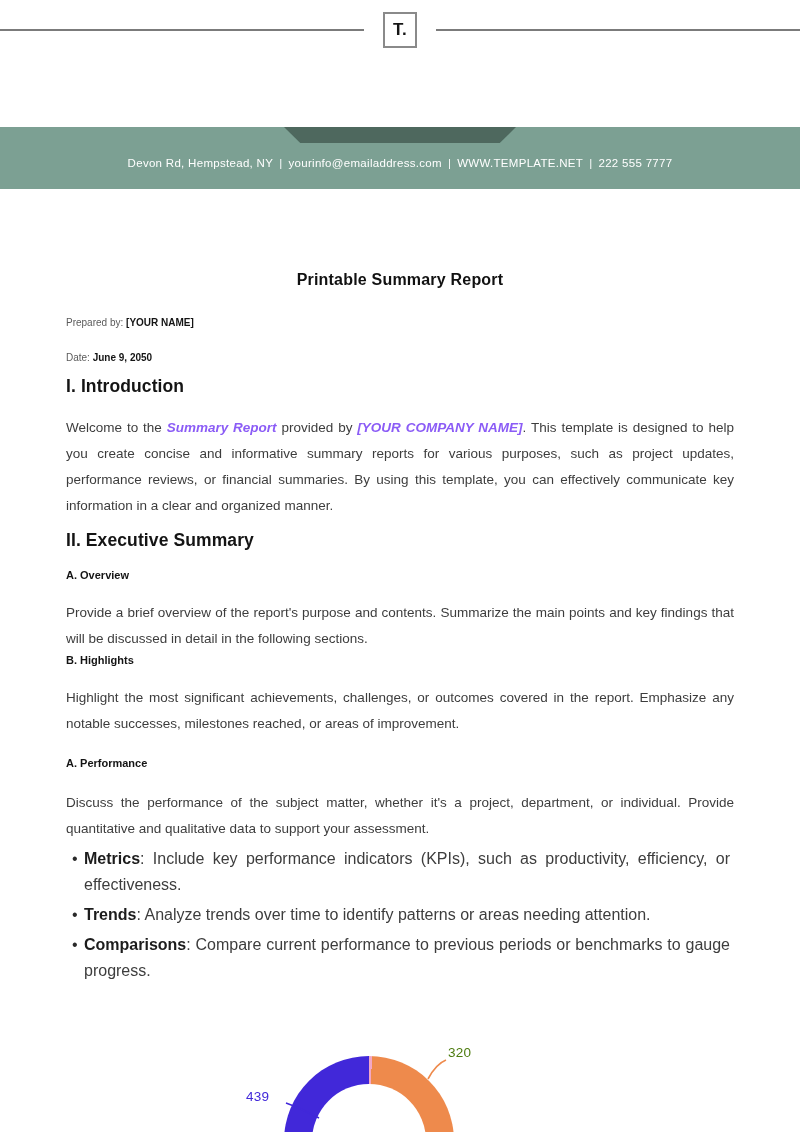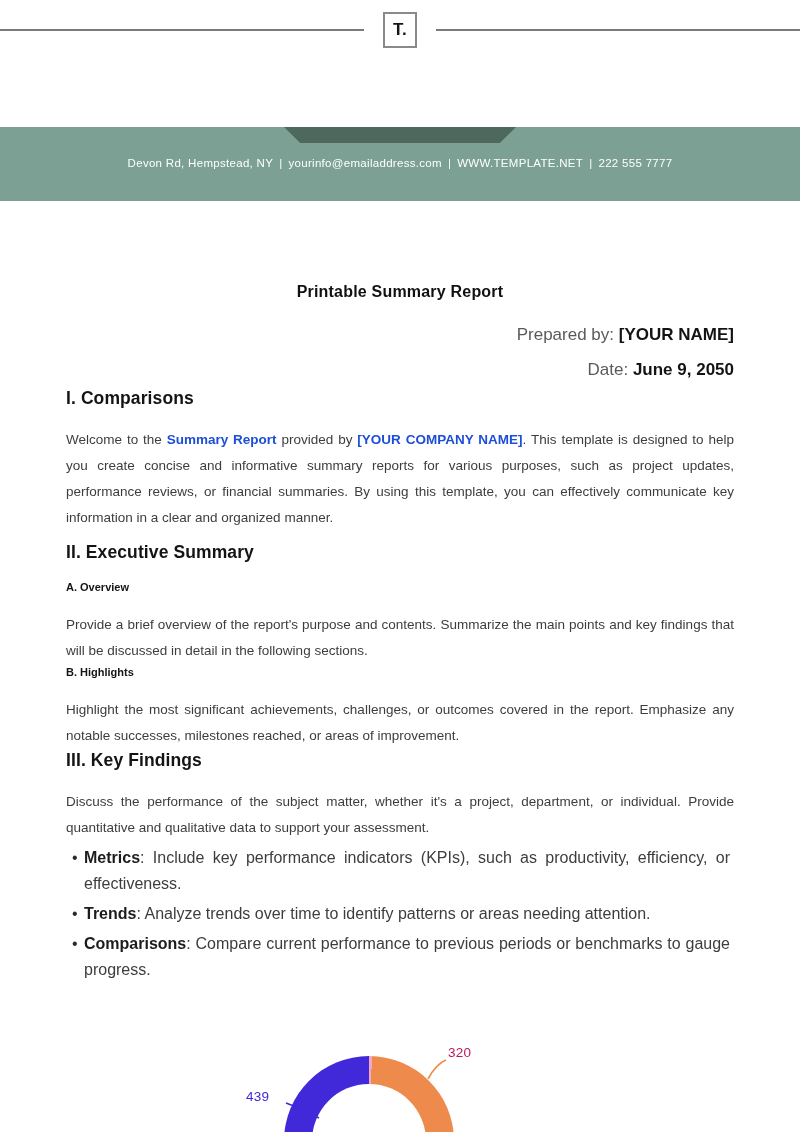--- a/index.html
+++ b/index.html
@@ -26,21 +26,21 @@
     background: #ffffff;
     margin: 0 19px;
     display: flex; align-items: center; justify-content: center;
     font-weight: 800; font-size: 17px; color: #151515;
     letter-spacing: 0.5px;
   }
 
   
   .banner {
     margin-top: 67px;
-    height: 74px;
+    height: 62px;
     background: #7ca093;
     position: relative;
   }
   .banner-trapezoid {
     position: absolute;
     top: 0; left: 284px;
     width: 232px; height: 16px;
     background: #4e685e;
     clip-path: polygon(0 0, 100% 0, 93% 100%, 7% 100%);
   }
@@ -59,21 +59,21 @@
 
   h1.doc-title {
     font-size: 16px; line-height: 30px;
     margin: 76px 0 0;
     text-align: center;
     color: #111111;
     font-weight: 700;
     letter-spacing: 0.2px;
   }
 
-  p.meta { margin: 20px 0 0; font-size: 17px; line-height: 15px; color: #5a5a5a; text-align: right; }
+  p.meta { margin: 20px 0 0; font-size: 10px; line-height: 15px; color: #5a5a5a; }
   p.meta b { color: #141414; font-weight: 700; }
 
   h2.section {
     font-size: 17.5px; line-height: 22px;
     color: #141414; font-weight: 700;
     margin: 0; letter-spacing: 0.1px;
   }
   h2.m-intro { margin-top: 10px; }
   h2.m-exec  { margin-top: 10px; }
   h2.m-key   { margin-top: 0; }
@@ -86,21 +86,21 @@
   h3.m16 { margin-top: 16px; }
   h3.m18 { margin-top: 18px; }
 
   p.body {
     font-size: 13.5px; line-height: 26px;
     text-align: justify;
     margin: 0; color: #3d3d3d;
   }
   p.m16 { margin-top: 16px; }
   p.m18 { margin-top: 18px; }
-  p.body b { color: #1d4ed8; font-weight: 700; }
+  p.body b { color: #8b5cf6; font-weight: 700; font-style: italic; }
 
   ul.bullets {
     margin: 0; padding: 0 0 0 14px;
     list-style: none;
   }
   ul.bullets li {
     font-size: 16px; line-height: 26px;
     text-align: justify;
     position: relative;
     margin: 4px;
@@ -168,42 +168,42 @@
 
   <p class="meta">
     <span>Prepared by:</span>
     <b>[YOUR NAME]</b>
   </p>
   <p class="meta">
     <span>Date:</span>
     <b>June 9, 2050</b>
   </p>
 
-  <h2 class="section m-intro">I. Comparisons</h2>
+  <h2 class="section m-intro">I. Introduction</h2>
   <p class="body m18"><span>Welcome to the </span><b>Summary Report</b><span> provided by </span><b>[YOUR COMPANY NAME]</b><span>. This template is designed to help you create concise and informative summary reports for various purposes, such as project updates, performance reviews, or financial summaries. By using this template, you can effectively communicate key information in a clear and organized manner.</span></p>
 
   <h2 class="section m-exec">II. Executive Summary</h2>
   <h3 class="subsection m16">A. Overview</h3>
   <p class="body m16">Provide a brief overview of the report's purpose and contents. Summarize the main points and key findings that will be discussed in detail in the following sections.</p>
   <h3 class="subsection">B. Highlights</h3>
   <p class="body m16">Highlight the most significant achievements, challenges, or outcomes covered in the report. Emphasize any notable successes, milestones reached, or areas of improvement.</p>
 
-  <h2 class="section m-key">III. Key Findings</h2>
+  <h3 class="subsection m18">A. Performance</h3>
   <p class="body m18">Discuss the performance of the subject matter, whether it's a project, department, or individual. Provide quantitative and qualitative data to support your assessment.</p>
 
   <ul class="bullets">
     <li><b>Metrics</b><span>: Include key performance indicators (KPIs), such as productivity, efficiency, or effectiveness.</span></li>
     <li><b>Trends</b><span>: Analyze trends over time to identify patterns or areas needing attention.</span></li>
     <li><b>Comparisons</b><span>: Compare current performance to previous periods or benchmarks to gauge progress.</span></li>
   </ul>
 
 </div>
 
 <div class="chart-region">
   <div class="donut" id="donut" style="background: conic-gradient(rgb(242, 167, 197) 0deg, rgb(242, 167, 197) 2deg, rgb(238, 138, 76) 2deg, rgb(238, 138, 76) 151.8deg, rgb(65, 40, 217) 151.8deg, rgb(65, 40, 217) 360deg);"></div>
   <div class="donut-hole"></div>
   <svg class="leader-lines" width="400" height="92" viewBox="0 0 400 92">
     <path id="leader-orange" d="M 246 20 Q 236 24 228 39" fill="none" stroke-width="1.6" stroke="#EE8A4C"></path>
     <path id="leader-blue" d="M 86 63 Q 100 68 119 78" fill="none" stroke-width="1.6" stroke="#4128D9"></path>
   </svg>
-  <span class="slice-label orange" id="label-orange" style="color: #be185d;">320</span>
+  <span class="slice-label orange" id="label-orange" style="color: #4d7c0f;">320</span>
   <span class="slice-label blue" id="label-blue" style="color: rgb(65, 40, 217);">439</span>
 </div>
 
 </body></html>

